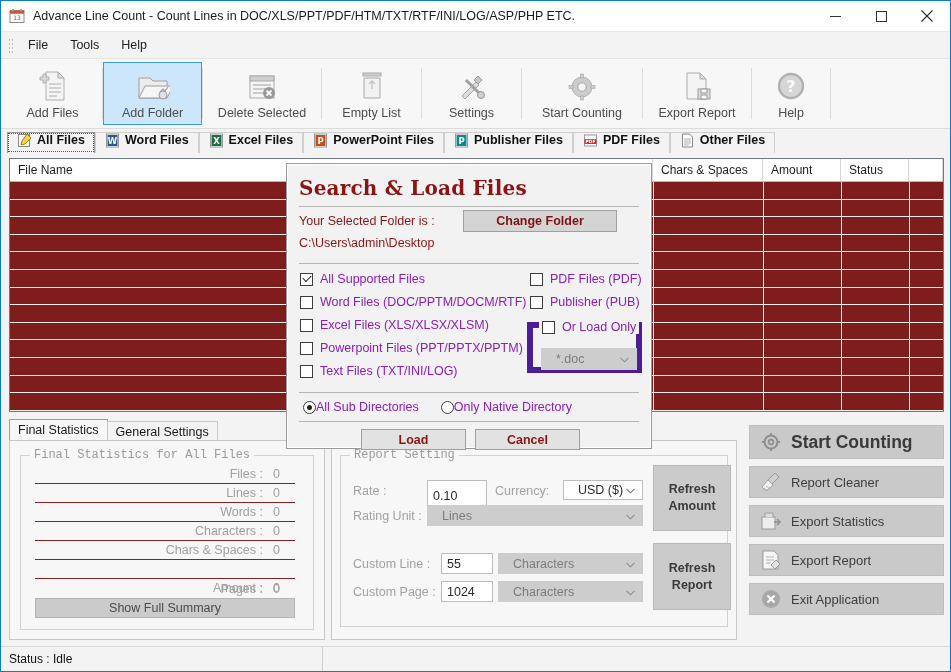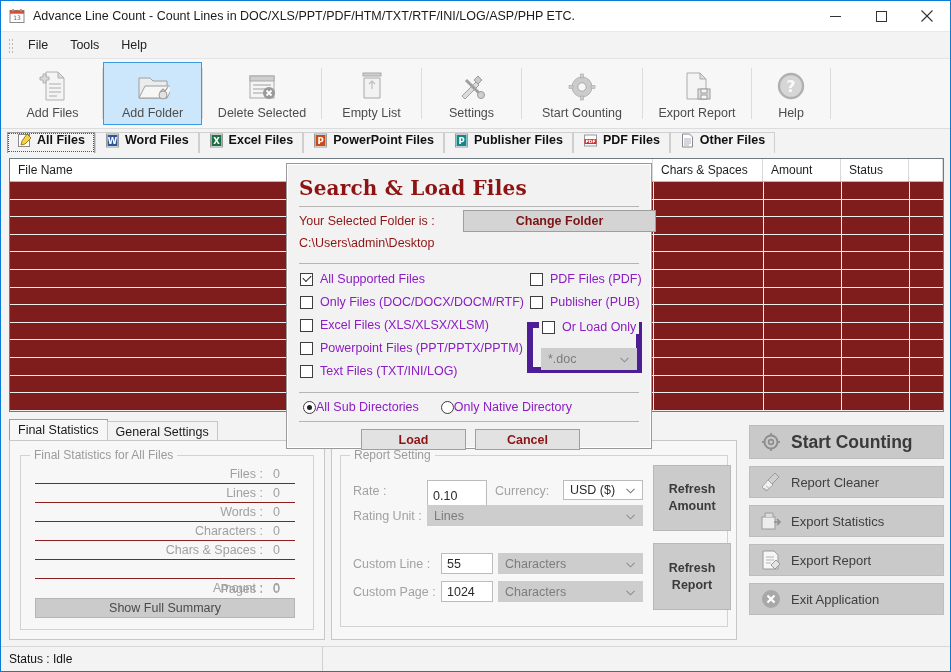--- a/index.html
+++ b/index.html
@@ -115,21 +115,21 @@
 
   .panelA{
     position:absolute;left:8px;top:439px;width:316px;height:200px;
     box-sizing:border-box;border:1px solid #c7c7c7;background:#f7f7f7;
   }
   .gbox{
     position:absolute;box-sizing:border-box;border:1px solid #d2d2d2;
   }
   .gtitle{
     position:absolute;top:-8px;left:9px;background:#f7f7f7;padding:0 4px;
-    font-family:Liberation Sans, sans-serif;font-size:12px;color:#9b9b9b;white-space:nowrap;
+    font-family:Liberation Mono, monospace;font-size:12px;color:#9b9b9b;white-space:nowrap;
   }
   .statline{display:flex;align-items:center;justify-content:flex-end;
     font-family:"Liberation Sans", sans-serif;font-size:12.5px;color:#a0a0a0;}
   .statrule{height:1px;background:#8b1f1f;}
   .fullbtn{
     box-sizing:border-box;background:#cbcbcb;border:1px solid #b4b4b4;
     display:flex;align-items:center;justify-content:center;
     font-family:"Liberation Sans", sans-serif;font-size:12.5px;color:#4a4a4a;
   }
 
@@ -138,21 +138,21 @@
     box-sizing:border-box;border:1px solid #c7c7c7;background:#f7f7f7;
   }
   .lbl{font-family:"Liberation Sans", sans-serif;font-size:12.5px;color:#a2a2a2;white-space:nowrap;}
   .txtbox{
     box-sizing:border-box;border:1px solid #bcbcbc;background:#fff;
     display:flex;align-items:center;padding-left:5px;
     font-family:"Liberation Sans", sans-serif;font-size:12.5px;color:#2b2b2b;
   }
   .combo{
     box-sizing:border-box;border:1px solid #bcbcbc;background:#fff;
-    display:flex;align-items:center;padding-left:6px;
+    display:flex;align-items:center;padding-left:14px;
     font-family:"Liberation Sans", sans-serif;font-size:12.5px;color:#2b2b2b;
     position:relative;
   }
   .combo.dis{background:#cdcdcd;border-color:#cdcdcd;color:#7c7c7c;}
   .combo .chev{position:absolute;right:7px;top:50%;transform:translateY(-50%);}
   .refbtn{
     box-sizing:border-box;background:#cbcbcb;border:1px solid #b8b8b8;
     display:flex;align-items:center;justify-content:center;text-align:center;
     font-family:"Liberation Sans", sans-serif;font-size:12.5px;font-weight:bold;
     color:#3b3b3b;line-height:1.35;
@@ -706,37 +706,37 @@
     <div class="cell">Status : Idle</div>
   </div>
 
   <div class="dlg">
     <div class="dlg-inner">
 
       <div class="dlg-title" style="position:absolute;left:4px;top:6px;">Search &amp; Load Files</div>
       <div class="hr" style="position:absolute;left:4px;right:4px;top:36px;"></div>
 
       <div class="dred" style="position:absolute;left:4px;top:44px;">Your Selected Folder is :</div>
-      <div class="chgbtn" style="position:absolute;left:168px;top:40px;width:193px;height:22px;align-items:center;">
+      <div class="chgbtn" style="position:absolute;left:168px;top:40px;width:154px;height:22px;align-items:center;">
         <span>Change Folder</span>
       </div>
       <div class="dred" style="position:absolute;left:4px;top:66px;">C:\Users\admin\Desktop</div>
 
       <div class="hr" style="position:absolute;left:4px;right:4px;top:93px;"></div>
 
       <div style="position:absolute;left:5px;top:102px;width:225px;">
         <div class="cbrow">
           <span class="cbox">
               <span class="tick"></span>
             </span>
           <span class="cblabel">All Supported Files</span>
         </div>
         <div class="cbrow">
           <span class="cbox"></span>
-          <span class="cblabel">Only Files (DOC/DOCX/DOCM/RTF)</span>
+          <span class="cblabel">Word Files (DOC/PPTM/DOCM/RTF)</span>
         </div>
         <div class="cbrow">
           <span class="cbox"></span>
           <span class="cblabel">Excel Files (XLS/XLSX/XLSM)</span>
         </div>
         <div class="cbrow">
           <span class="cbox"></span>
           <span class="cblabel">Powerpoint Files (PPT/PPTX/PPTM)</span>
         </div>
         <div class="cbrow" style="margin-bottom:0">

